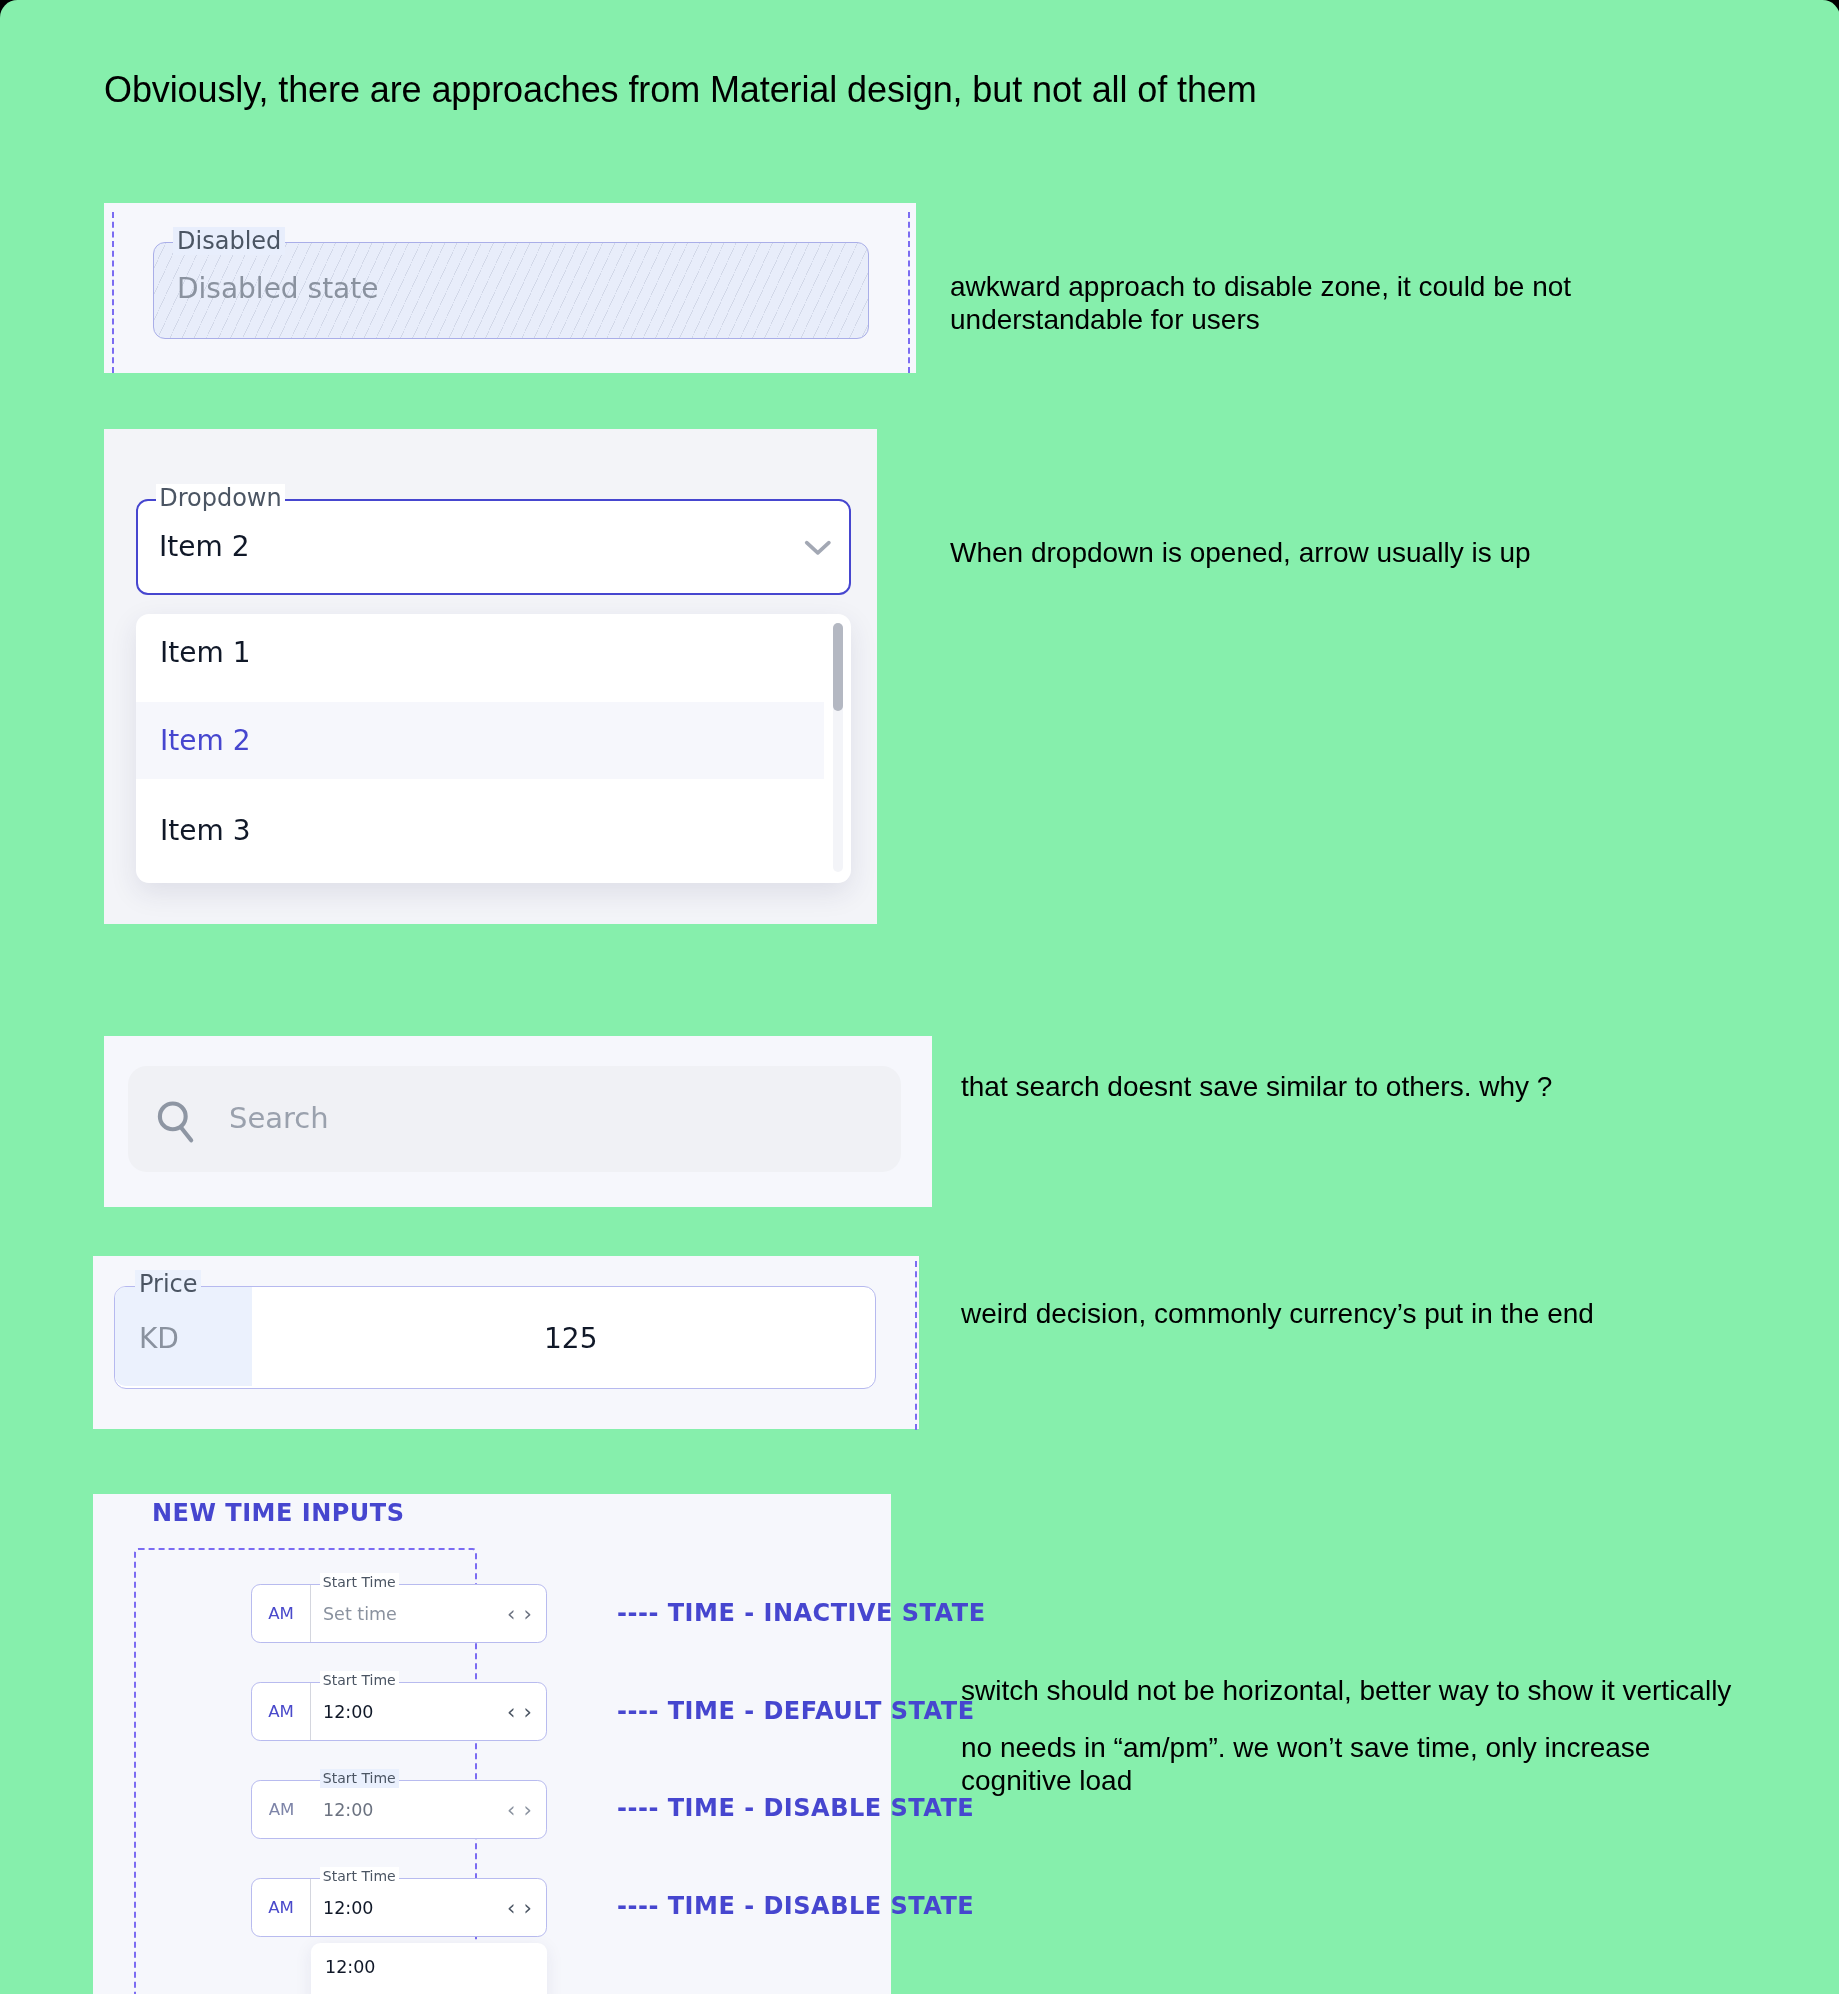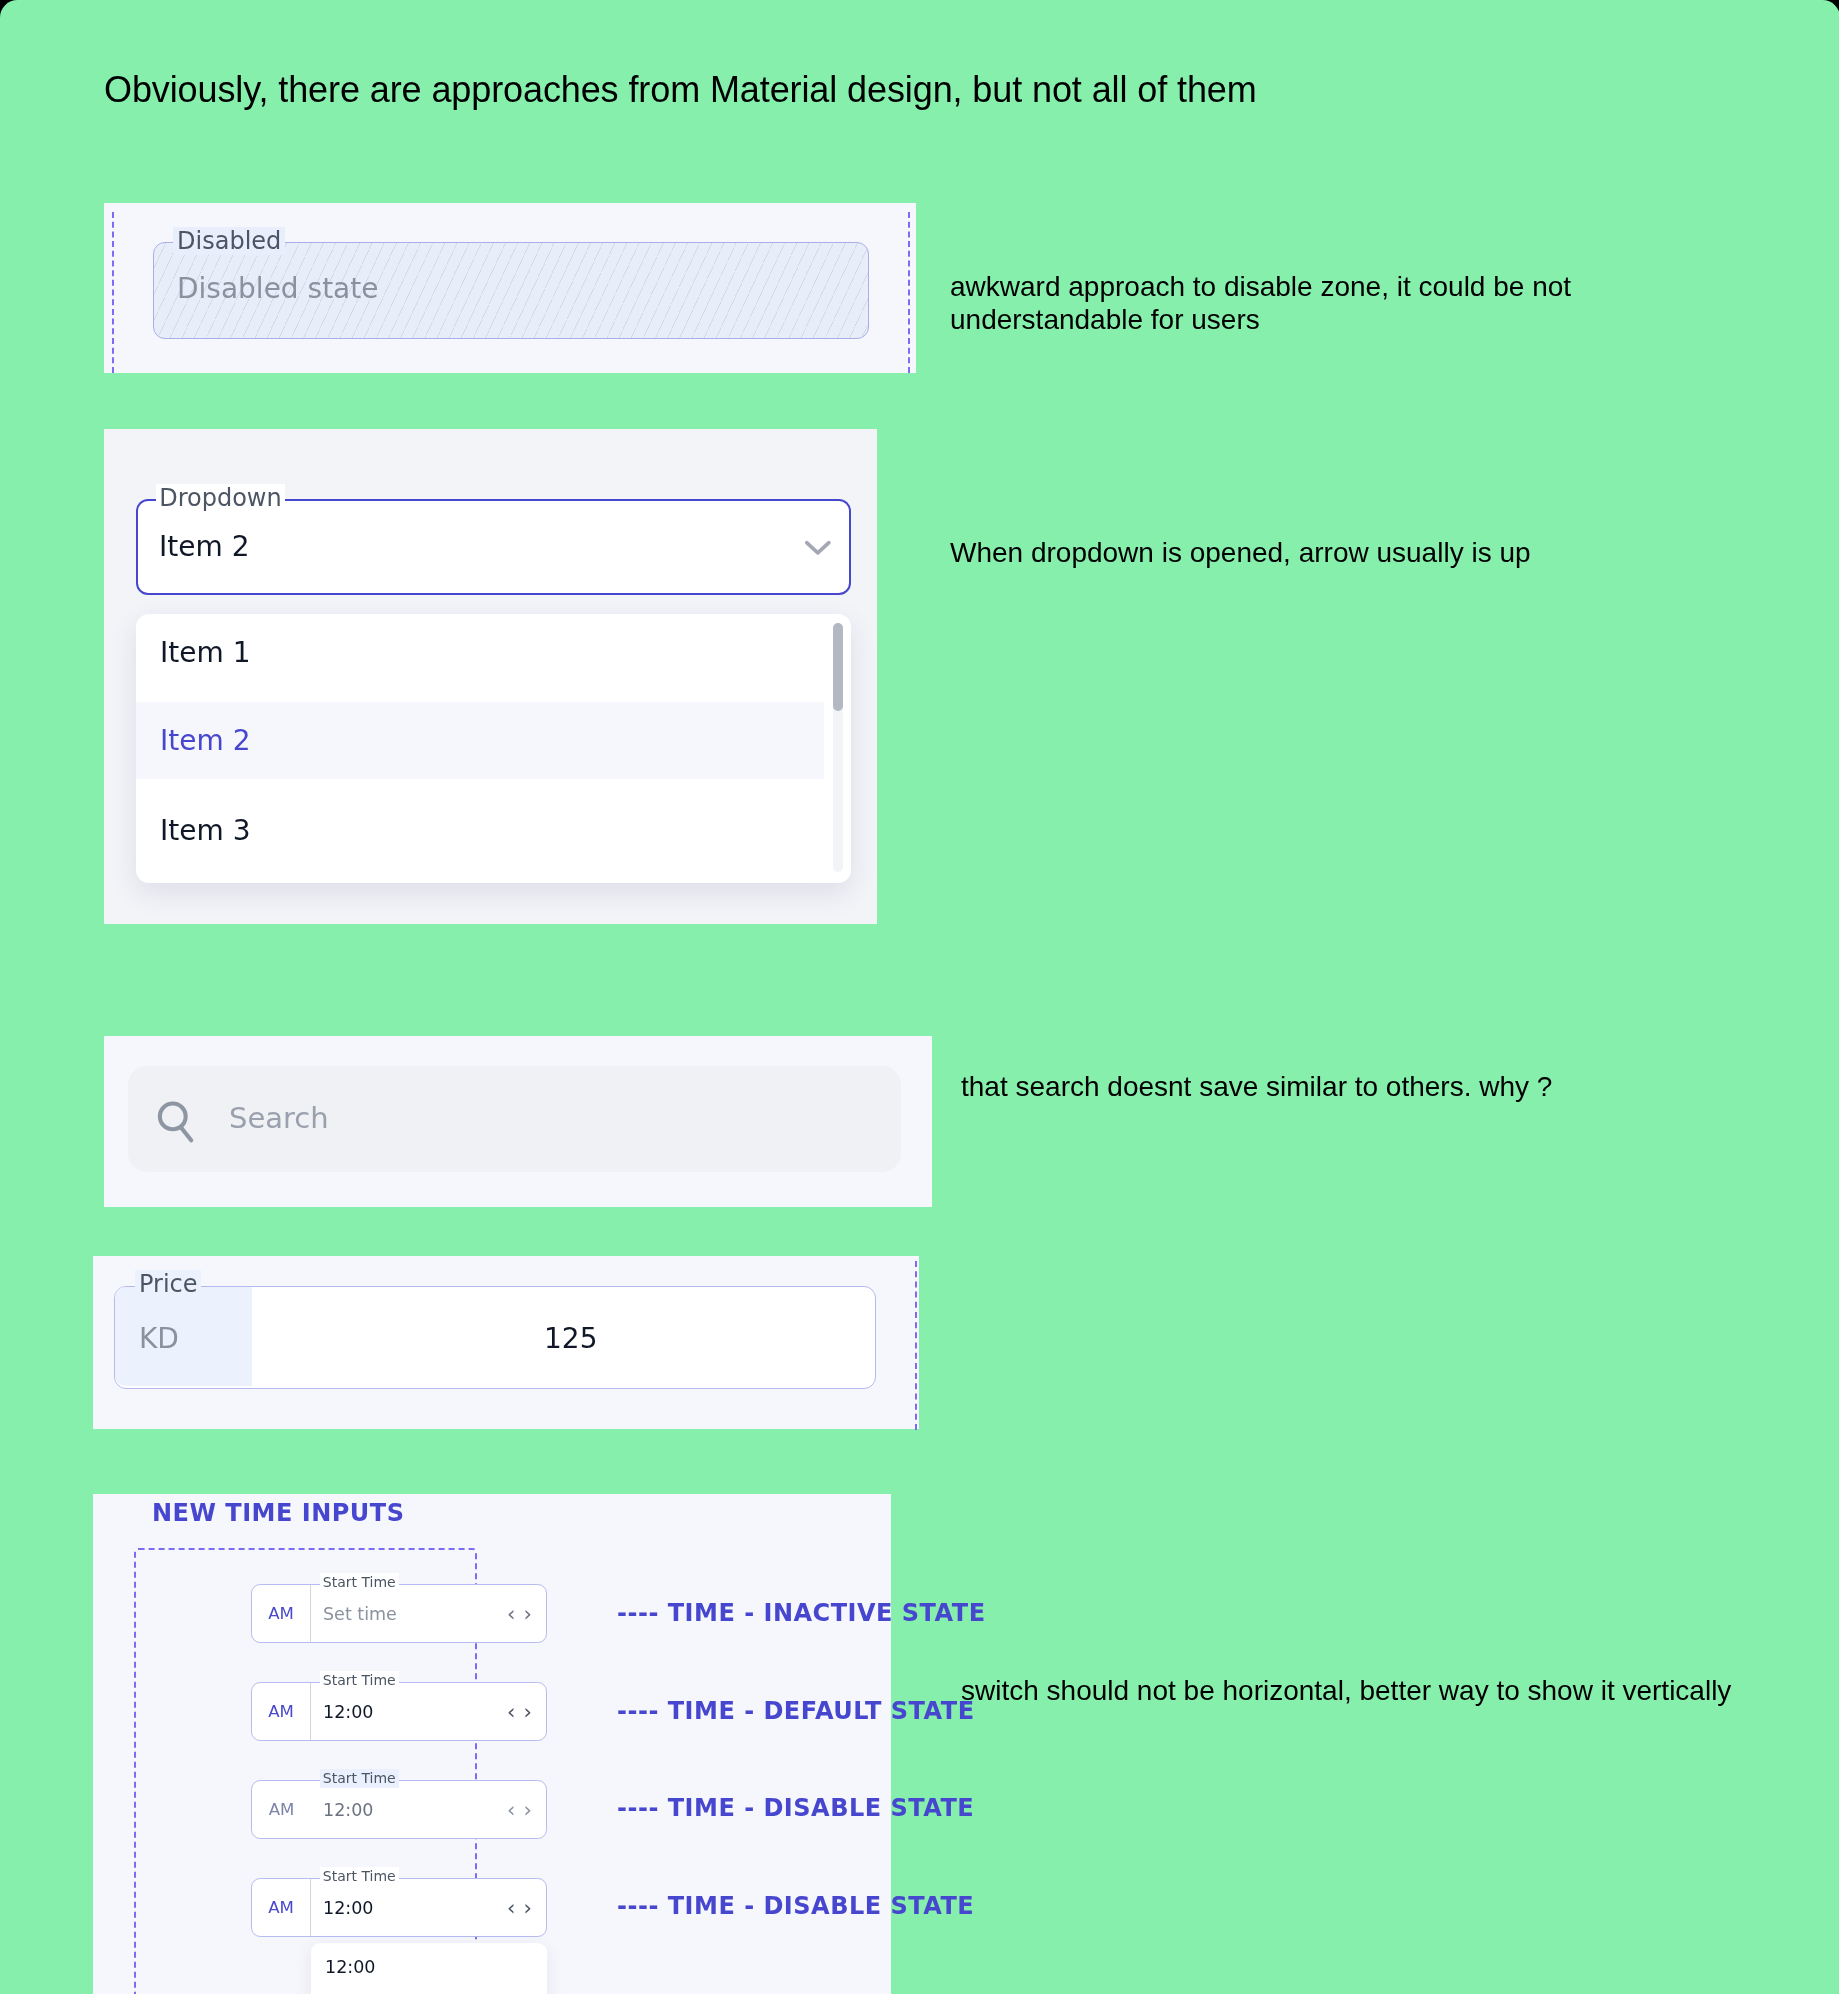--- a/index.html
+++ b/index.html
@@ -80,20 +80,21 @@
 
   <div class="abs panel" style="left:93px;top:1256px;width:826px;height:173px;">
     <div class="abs vdash" style="left:822px;top:4.6px;height:169px;"></div>
     <div class="abs field" style="left:21px;top:30px;width:762px;height:103px;border:1.8px solid #b6b9ef;background:#fff;overflow:visible;">
       <div class="abs" style="left:0;top:0;width:137px;height:99px;background:#ebf1fd;border-radius:10.2px 0 0 10.2px;"></div>
       <span class="abs legend ui" style="left:20.3px;top:-16.6px;background:#ebf1fd;">Price</span>
       <span class="abs ui" style="left:24px;top:35px;font-size:28px;color:#8a929f;">KD</span>
       <span class="abs ui" style="left:429px;top:35px;font-size:28px;color:#101828;">125</span>
     </div>
   </div>
+  <div class="abs note" style="left:961px;top:1297px;width:785px;">weird decision, commonly currency’s put in the end</div>
 
   <div class="abs panel" style="left:93px;top:1494px;width:798px;height:501px;">
     <div class="abs ui" style="left:59px;top:4.6px;font-size:24px;font-weight:bold;color:#4646cf;letter-spacing:0.5px;">NEW TIME INPUTS</div>
 
     <div class="abs" style="left:41px;top:54px;width:343px;height:462px;border:2.3px dashed #7b6cf2;border-bottom:none;border-radius:4.6px 4.6px 0 0;box-sizing:border-box;"></div>
 
     <div class="time-field" style="top:90px;">
       <div class="time-am ui">AM</div>
       <span class="time-legend ui">Start Time</span>
       <span class="time-val ui" style="color:#8a929f;">Set time</span>
@@ -136,15 +137,16 @@
       </div>
     </div>
     <div class="state-label ui" style="top:398px;">---- TIME - DISABLE STATE</div>
 
     <div class="abs" style="left:218px;top:449px;width:236px;height:65px;background:#fff;border-radius:9.2px 9.2px 0 0;box-shadow:0 4.6px 18.5px rgba(40,40,90,0.08);">
       <div class="abs ui" style="left:14px;top:14px;font-size:17.5px;color:#101828;">12:00</div>
     </div>
   </div>
 
   <div class="abs note" style="left:961px;top:1674px;width:859px;">switch should not be horizontal, better way to show it vertically</div>
+  <div class="abs note" style="left:961px;top:1731px;width:739px;">no needs in “am/pm”. we won’t save time, only increase cognitive load</div>
 
 </div>
 
 
 </body></html>

